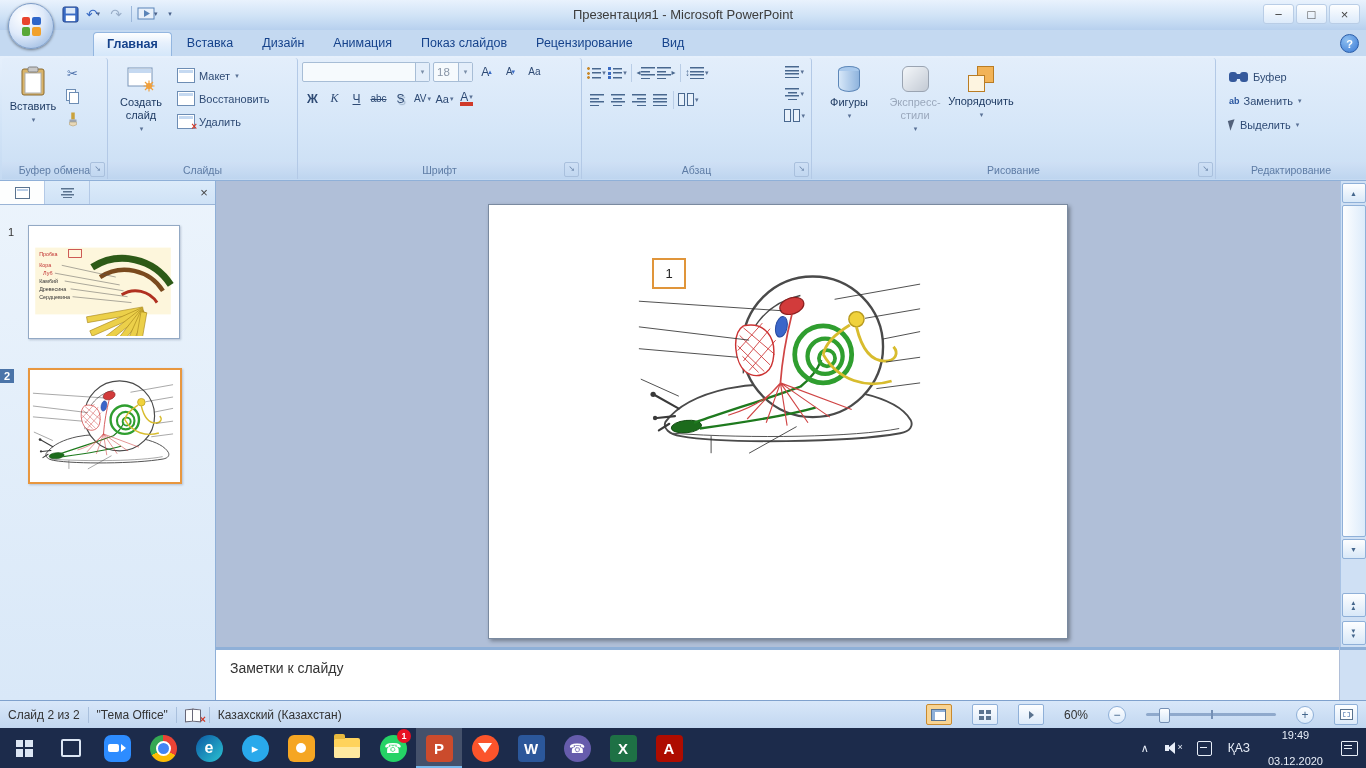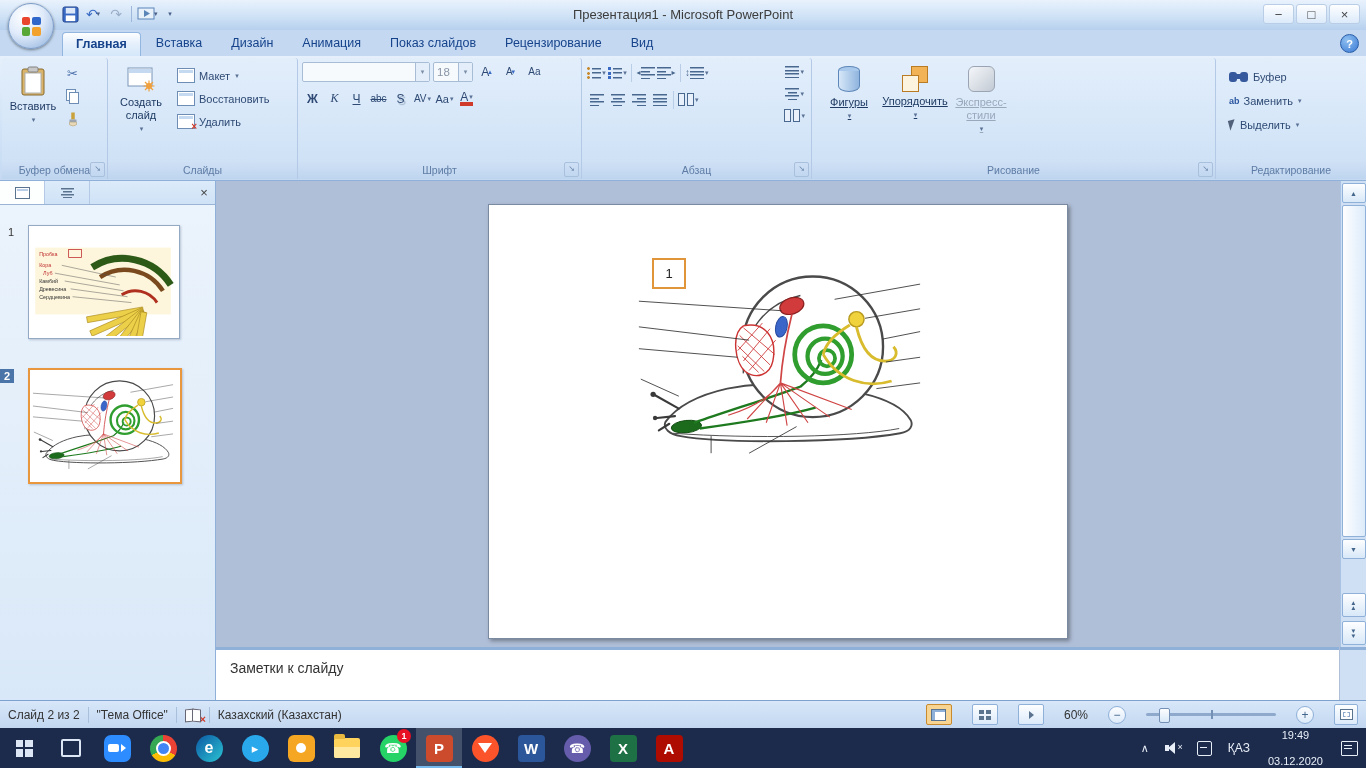--- a/index.html
+++ b/index.html
@@ -24,21 +24,21 @@
   .og1{background:#e8442e;} .og2{background:#2e66c9;} .og3{background:#59a837;} .og4{background:#f1a12c;}
   .qat{position:absolute;left:60px;top:4px;display:flex;align-items:center;gap:3px;z-index:61;}
   .qat-btn{height:20px;min-width:20px;display:flex;align-items:center;justify-content:center;
     border-radius:3px;font-size:14px;color:#3a6bc4;}
   .qat-arrow{font-size:7px;color:#4a618a;margin-left:-1px;}
   .qat-sep{width:1px;height:16px;background:#9db8da;margin:0 2px;}
   .undo-glyph{color:#3a6bc4;} .redo-glyph{color:#9aaec8;}
 
   
   .tab-row{position:absolute;top:30px;left:0;right:0;height:26px;background:#c4d9f1;
-    display:flex;align-items:flex-end;padding-left:62px;box-sizing:border-box;}
+    display:flex;align-items:flex-end;padding-left:93px;box-sizing:border-box;}
   .rtab{padding:4px 13px 5px;font-size:12.5px;color:#15428b;border-radius:4px 4px 0 0;
     border:1px solid transparent;margin-right:1px;}
   .rtab.active{background:linear-gradient(#fdfeff,#e6f0fc 45%,#d4e7fa);
     border:1px solid #93b6e0;border-bottom:none;font-weight:bold;}
   .help-btn{position:absolute;right:7px;bottom:3px;width:17px;height:17px;border-radius:50%;
     background:radial-gradient(circle at 35% 30%,#8fc0f0,#3a7ad6);color:#fff;font-size:11px;
     font-weight:bold;display:flex;align-items:center;justify-content:center;border:1px solid #2a5da8;}
 
   
   .ribbon{position:absolute;top:56px;left:0;right:0;height:125px;
@@ -134,21 +134,21 @@
     linear-gradient(#3a6bc4,#3a6bc4),linear-gradient(#3a6bc4,#3a6bc4);
     background-size:9px 1.5px,9px 1.5px,9px 1.5px,3px 3px,3px 3px,3px 3px;
     background-position:5px 1.8px,5px 6.3px,5px 10.8px,0 1px,0 5.5px,0 10px;background-repeat:no-repeat;}
   .tri-sm{font-size:8px;color:#49688f;}
   .cols-icon{display:inline-flex;gap:2px;}
   .cols-icon i{width:5px;height:11px;border:1px solid #49688f;background:#e8f1fb;display:block;}
 
   
   .g-draw{width:404px;}
   .g-draw .group-content{display:flex;}
-  .draw-big{width:66px;text-decoration:underline;}
+  .draw-big{width:66px;}
   .draw-col{display:flex;flex-direction:column;gap:3px;margin-left:6px;margin-top:8px;}
   .cylinder{width:22px;height:26px;position:relative;display:inline-block;}
   .cylinder::before{content:"";position:absolute;left:0;right:0;top:0;height:9px;border-radius:50%;
     background:#a9c9ec;border:1px solid #5d87b8;box-sizing:border-box;}
   .cylinder::after{content:"";position:absolute;left:0;right:0;top:5px;bottom:0;
     background:linear-gradient(90deg,#d6e7f8,#8fb4de);border:1px solid #5d87b8;border-top:none;
     border-radius:0 0 11px 11px / 0 0 6px 6px;box-sizing:border-box;}
   .arrange-icon{width:26px;height:25px;position:relative;display:inline-block;}
   .arrange-icon::before{content:"";position:absolute;left:9px;top:0;width:15px;height:15px;
     background:#f2b357;border:1px solid #b97c24;}
@@ -603,28 +603,28 @@
       <div class="group-label">Абзац</div>
     </div>
 
     <div class="group g-draw">
       <div class="group-content">
         <div class="bigbtn draw-big">
           <span class="cylinder"></span>
           <span class="blabel">Фигуры</span>
           <span class="arr">▾</span>
         </div>
+        <div class="bigbtn draw-big lbl-dis">
+          <span class="qstyle-icon"></span>
+          <span class="blabel">Экспресс-стили</span>
+          <span class="arr">▾</span>
+        </div>
         <div class="bigbtn draw-big">
           <span class="arrange-icon"></span>
           <span class="blabel">Упорядочить</span>
-          <span class="arr">▾</span>
-        </div>
-        <div class="bigbtn draw-big lbl-dis">
-          <span class="qstyle-icon"></span>
-          <span class="blabel">Экспресс-стили</span>
           <span class="arr">▾</span>
         </div>
       </div>
       <div class="dlg">↘</div>
       <div class="group-label">Рисование</div>
     </div>
 
     <div class="group g-edit">
       <div class="group-content">
         <div class="textbtn">

